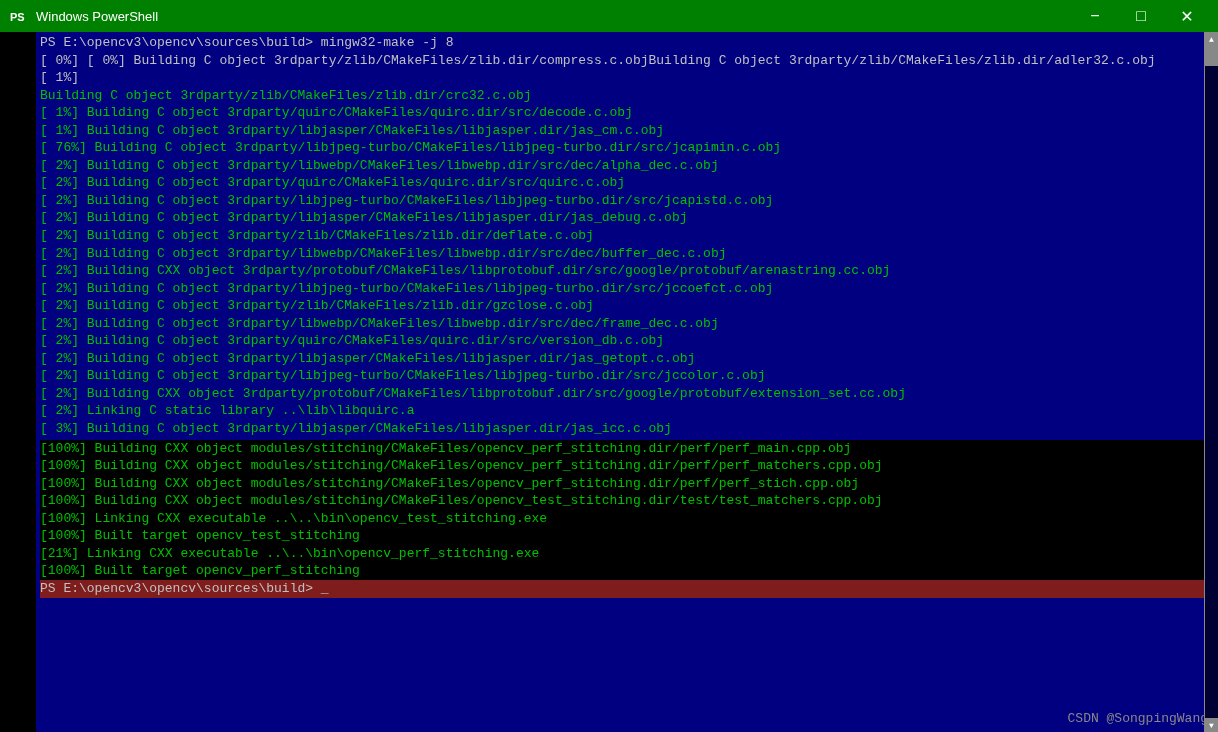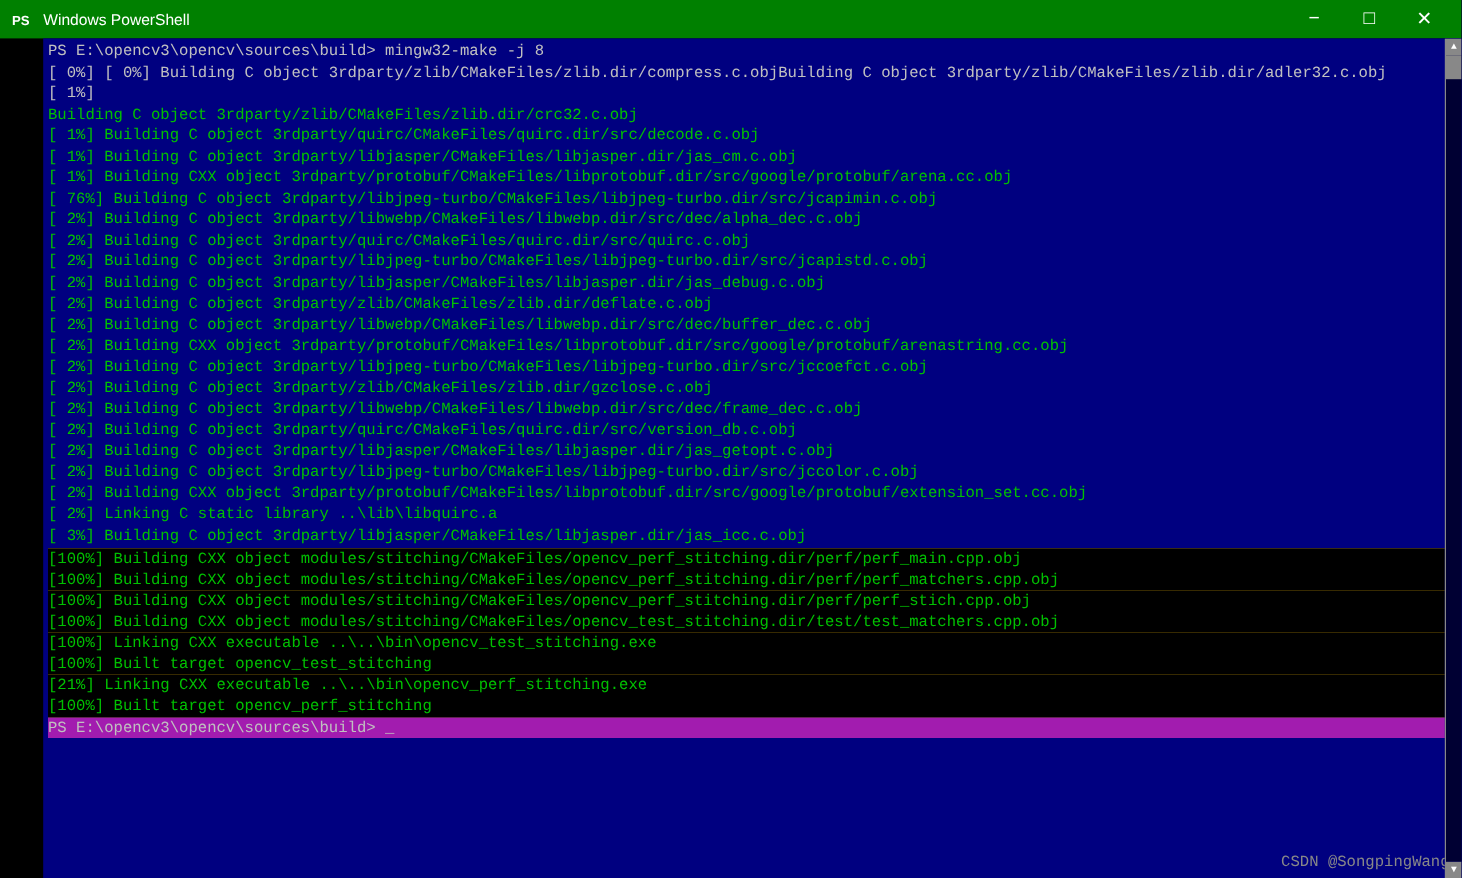--- a/index.html
+++ b/index.html
@@ -168,21 +168,20 @@
       <div class="line">
         <span class="white">PS E:\opencv3\opencv\sources\build&gt; mingw32-make -j 8</span>
       </div>
 
       <div id="blue-lines">
           <div class="line"><span class="white">[  0%] [  0%] Building C object 3rdparty/zlib/CMakeFiles/zlib.dir/compress.c.objBuilding C object 3rdparty/zlib/CMakeFiles/zlib.dir/adler32.c.obj</span></div>
           <div class="line"><span class="white">[  1%]</span></div>
           <div class="line"><span class="green">Building C object 3rdparty/zlib/CMakeFiles/zlib.dir/crc32.c.obj</span></div>
           <div class="line"><span class="green">[  1%] Building C object 3rdparty/quirc/CMakeFiles/quirc.dir/src/decode.c.obj</span></div>
           <div class="line"><span class="green">[  1%] Building C object 3rdparty/libjasper/CMakeFiles/libjasper.dir/jas_cm.c.obj</span></div>
-          <div class="line"><span class="green">[  1%] Building CXX object 3rdparty/protobuf/CMakeFiles/libprotobuf.dir/src/google/protobuf/arena.cc.obj</span></div>
           <div class="line"><span class="green">[  76%] Building C object 3rdparty/libjpeg-turbo/CMakeFiles/libjpeg-turbo.dir/src/jcapimin.c.obj</span></div>
           <div class="line"><span class="green">[  2%] Building C object 3rdparty/libwebp/CMakeFiles/libwebp.dir/src/dec/alpha_dec.c.obj</span></div>
           <div class="line"><span class="green">[  2%] Building C object 3rdparty/quirc/CMakeFiles/quirc.dir/src/quirc.c.obj</span></div>
           <div class="line"><span class="green">[  2%] Building C object 3rdparty/libjpeg-turbo/CMakeFiles/libjpeg-turbo.dir/src/jcapistd.c.obj</span></div>
           <div class="line"><span class="green">[  2%] Building C object 3rdparty/libjasper/CMakeFiles/libjasper.dir/jas_debug.c.obj</span></div>
           <div class="line"><span class="green">[  2%] Building C object 3rdparty/zlib/CMakeFiles/zlib.dir/deflate.c.obj</span></div>
           <div class="line"><span class="green">[  2%] Building C object 3rdparty/libwebp/CMakeFiles/libwebp.dir/src/dec/buffer_dec.c.obj</span></div>
           <div class="line"><span class="green">[  2%] Building CXX object 3rdparty/protobuf/CMakeFiles/libprotobuf.dir/src/google/protobuf/arenastring.cc.obj</span></div>
           <div class="line"><span class="green">[  2%] Building C object 3rdparty/libjpeg-turbo/CMakeFiles/libjpeg-turbo.dir/src/jccoefct.c.obj</span></div>
           <div class="line"><span class="green">[  2%] Building C object 3rdparty/zlib/CMakeFiles/zlib.dir/gzclose.c.obj</span></div>
@@ -199,21 +198,21 @@
           <div class="line" style="background: rgb(0, 0, 0);"><span class="green">[100%] Building CXX object modules/stitching/CMakeFiles/opencv_perf_stitching.dir/perf/perf_main.cpp.obj</span></div>
           <div class="line" style="background: rgb(0, 0, 0);"><span class="green">[100%] Building CXX object modules/stitching/CMakeFiles/opencv_perf_stitching.dir/perf/perf_matchers.cpp.obj</span></div>
           <div class="line" style="background: rgb(0, 0, 0);"><span class="green">[100%] Building CXX object modules/stitching/CMakeFiles/opencv_perf_stitching.dir/perf/perf_stich.cpp.obj</span></div>
           <div class="line" style="background: rgb(0, 0, 0);"><span class="green">[100%] Building CXX object modules/stitching/CMakeFiles/opencv_test_stitching.dir/test/test_matchers.cpp.obj</span></div>
           <div class="line" style="background: rgb(0, 0, 0);"><span class="green">[100%] Linking CXX executable ..\..\bin\opencv_test_stitching.exe</span></div>
           <div class="line" style="background: rgb(0, 0, 0);"><span class="green">[100%] Built target opencv_test_stitching</span></div>
           <div class="line" style="background: rgb(0, 0, 0);"><span class="green">[21%] Linking CXX executable ..\..\bin\opencv_perf_stitching.exe</span></div>
           <div class="line" style="background: rgb(0, 0, 0);"><span class="green">[100%] Built target opencv_perf_stitching</span></div>
         </div>
 
-      <div class="line" style="background:#a21caf;">
+      <div class="line" style="background:#7f1d1d;">
         <span class="white">PS E:\opencv3\opencv\sources\build&gt; _</span>
       </div>
 
       <div class="watermark">CSDN @SongpingWang</div>
     </div>
 
     <div class="scrollbar">
       <div class="scroll-arrow">▲</div>
       <div class="scroll-track">
         <div class="scroll-thumb"></div>

